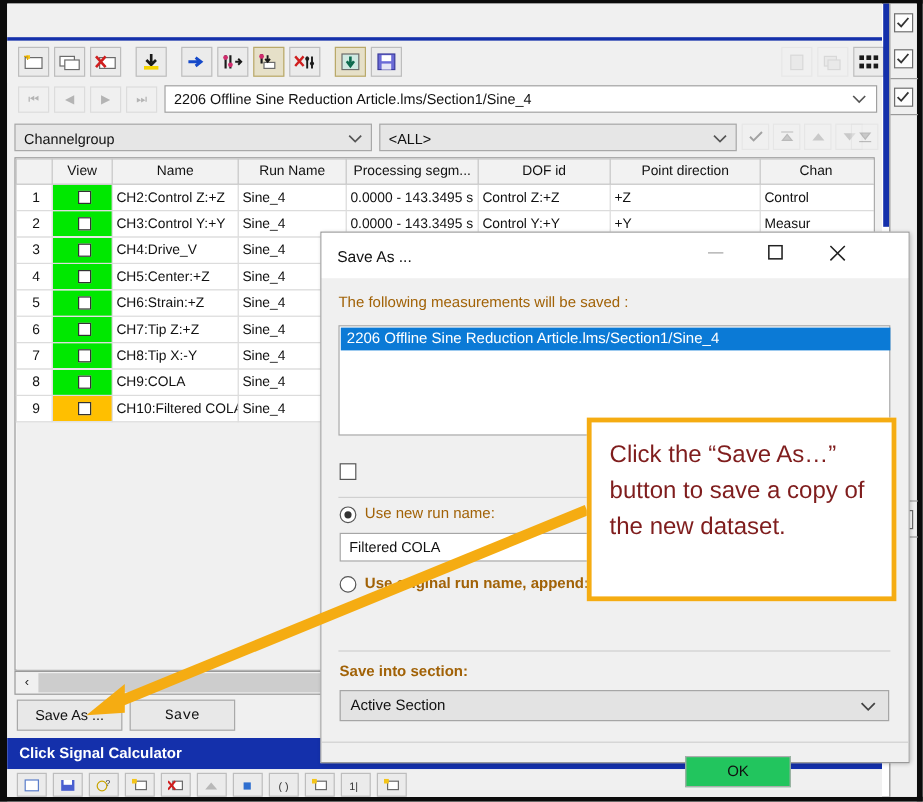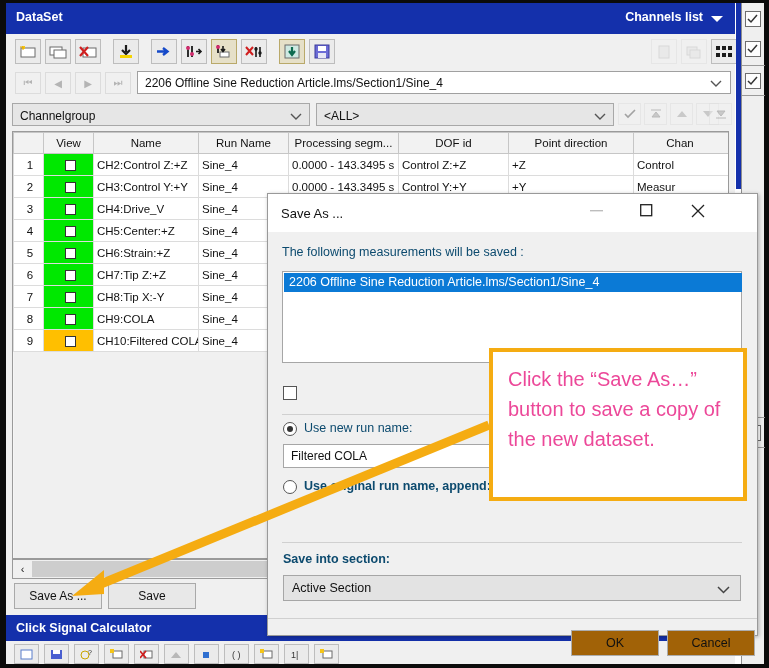--- a/index.html
+++ b/index.html
@@ -98,61 +98,56 @@
   .rail-div{position:absolute;left:0;width:23px;height:1px;background:#9a9a9a;}
   .rail-blue{position:absolute;left:736px;width:5px;background:#1430ab;}
 
   
   .dlg{position:absolute;left:267px;top:193px;width:491px;height:443px;background:#f0f0f0;
       border:1px solid #999;box-sizing:border-box;box-shadow:1px 1px 4px rgba(0,0,0,.28);}
   .dlg-title{position:absolute;left:0;top:0;width:489px;height:38px;background:#ffffff;}
   .dlg-title .t{position:absolute;left:13px;top:12px;font-size:13px;color:#111;}
   .dlg-btn{position:absolute;top:0;width:46px;height:33px;display:flex;align-items:center;justify-content:center;}
   .dlg-body{position:absolute;left:0;top:38px;width:489px;height:403px;background:#f0f0f0;}
-  .lbl{position:absolute;font-size:12.5px;color:#0c4a6e;}
+  .lbl{position:absolute;font-size:12.5px;color:#a16207;}
   .listbox{position:absolute;left:14px;top:39px;width:460px;height:92px;background:#ffffff;
       border:1px solid #a6a6a6;box-sizing:border-box;}
   .listbox .sel{position:absolute;left:1px;top:1px;width:458px;height:19px;background:#0b7ad6;
       color:#ffffff;font-size:12.5px;padding-left:5px;box-sizing:border-box;line-height:19px;}
   .sepline{position:absolute;height:1px;background:#d0d0d0;}
   .cbx{position:absolute;width:14px;height:14px;background:#ffffff;border:1px solid #555;box-sizing:border-box;}
   .rdo{position:absolute;width:14px;height:14px;border:1px solid #555;border-radius:50%;background:#fff;box-sizing:border-box;}
   .rdo.on::after{content:"";position:absolute;left:3px;top:3px;width:6px;height:6px;border-radius:50%;background:#333;}
   .tin{position:absolute;background:#ffffff;border:1px solid #a6a6a6;box-sizing:border-box;}
   .tin .v{position:absolute;left:7px;top:4px;font-size:12px;color:#111;}
   .tin .ph{position:absolute;left:7px;top:4px;font-size:12px;color:#a0a0a0;}
   .dcombo{position:absolute;background:#e3e3e3;border:1px solid #a6a6a6;box-sizing:border-box;}
   .dcombo .v{position:absolute;left:8px;top:5px;font-size:12.5px;color:#111;}
   .dcombo .cv{position:absolute;right:10px;top:8px;}
-  .dlgbtn{position:absolute;background:#a16207;border:1px solid #adadad;box-sizing:border-box;
+  .dlgbtn{position:absolute;background:#22c55e;border:1px solid #adadad;box-sizing:border-box;
       display:flex;align-items:center;justify-content:center;font-size:12.5px;color:#111;}
 
   
   .callout{position:absolute;left:489px;top:348px;width:258px;height:153px;background:#ffffff;
       border:4px solid #f5ac12;box-sizing:border-box;}
-  .callout .txt{position:absolute;left:15px;top:12px;width:230px;font-size:20px;line-height:30px;color:#ec4899;}
+  .callout .txt{position:absolute;left:15px;top:12px;width:230px;font-size:20px;line-height:30px;color:#7f1d1d;}
   .arrow-svg{position:absolute;left:0;top:0;width:769px;height:668px;pointer-events:none;}
 </style>
 </head>
 <body>
 
 <div id="root">
 
   <div class="frame-top"></div>
   <div class="frame-left"></div>
   <div class="frame-right"></div>
   <div class="frame-bottom"></div>
 
   <div class="panel">
 
-    <div class="titlebar">
-      <div class="ttl">DataSet</div>
-      <div class="chlist">Channels list</div>
-      <div class="caret"></div>
-    </div>
     <div class="title-underline"></div>
 
     <div class="toolbar">
       <div class="tb" style="left:9px">
         <svg width="18" height="15">
             <rect x="2" y="4" width="14" height="9" fill="#fff" stroke="#6b6b6b"></rect>
             <polygon points="3,2 6,2 6,5 3,5" fill="#f5c518"></polygon>
             <path d="M1 3 l3 0 l0 3" stroke="#e0a800" fill="none"></path>
           </svg>
       </div>
@@ -421,21 +416,21 @@
       </table>
     </div>
 
     <div class="hscroll">
       <div class="lbtn">‹</div>
       <div class="thumb"></div>
     </div>
 
     <div class="btnrow">
       <div class="btn" style="left:8px;top:2px;width:88px;height:26px;">Save As ...</div>
-      <div class="btn" style="left:102px;top:2px;width:88px;height:26px;">Save</div>
+      <div class="btn" style="left:102px;top:2px;width:88px;height:26px;font-family:Liberation Mono, monospace;">Save</div>
     </div>
 
     <div class="tsc-bar">
       <div class="ttl">Click Signal Calculator</div>
     </div>
     <div class="tsc-tools">
       <div class="tb2" style="left:8px">
           <svg width="13" height="11">
             <rect x="1" y="1" width="11" height="9" fill="#fff" stroke="#5b7ecb"></rect>
           </svg>
@@ -579,21 +574,20 @@
         <div class="cv">
           <svg width="13" height="8">
               <path d="M1 1 L6.5 6.5 L12 1" stroke="#444" stroke-width="1.5" fill="none"></path>
             </svg>
         </div>
       </div>
 
       <div class="sepline" style="left:0px;top:386px;width:489px;"></div>
 
       <div class="dlgbtn" style="left:303px;top:398px;width:88px;height:26px;">OK</div>
-      <div class="dlgbtn" style="left:399px;top:398px;width:88px;height:26px;">Cancel</div>
     </div>
   </div>
 
   <svg class="arrow-svg">
     <g id="arrowg">
         <path d="M 489 425 L 96 586" stroke="#f5ac12" stroke-width="9" fill="none"></path>
         <path d="M 72 596 L 104 570 L 104 594 Z" fill="#f5ac12"></path>
       </g>
   </svg>
 

